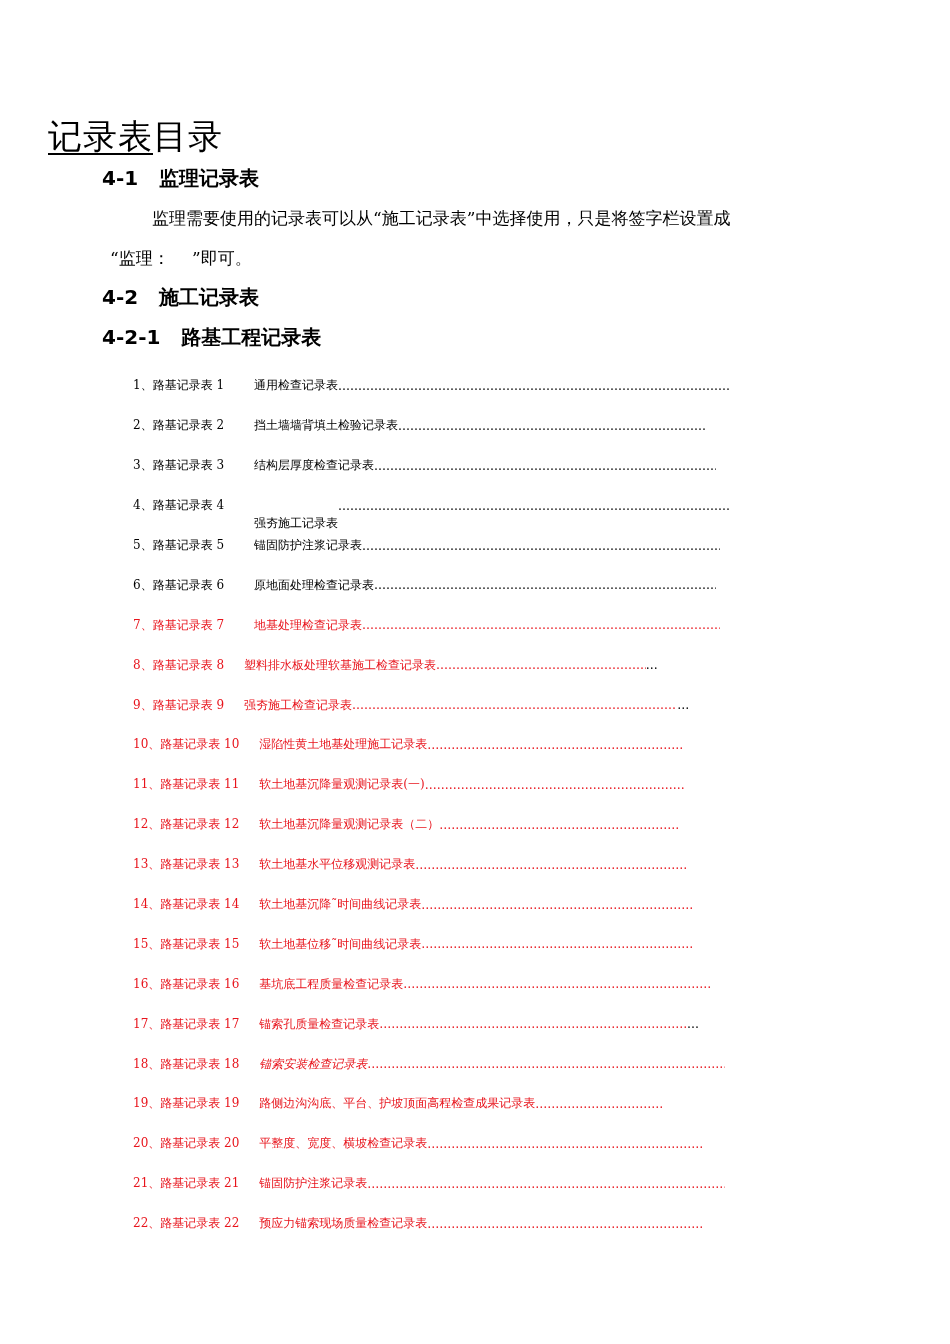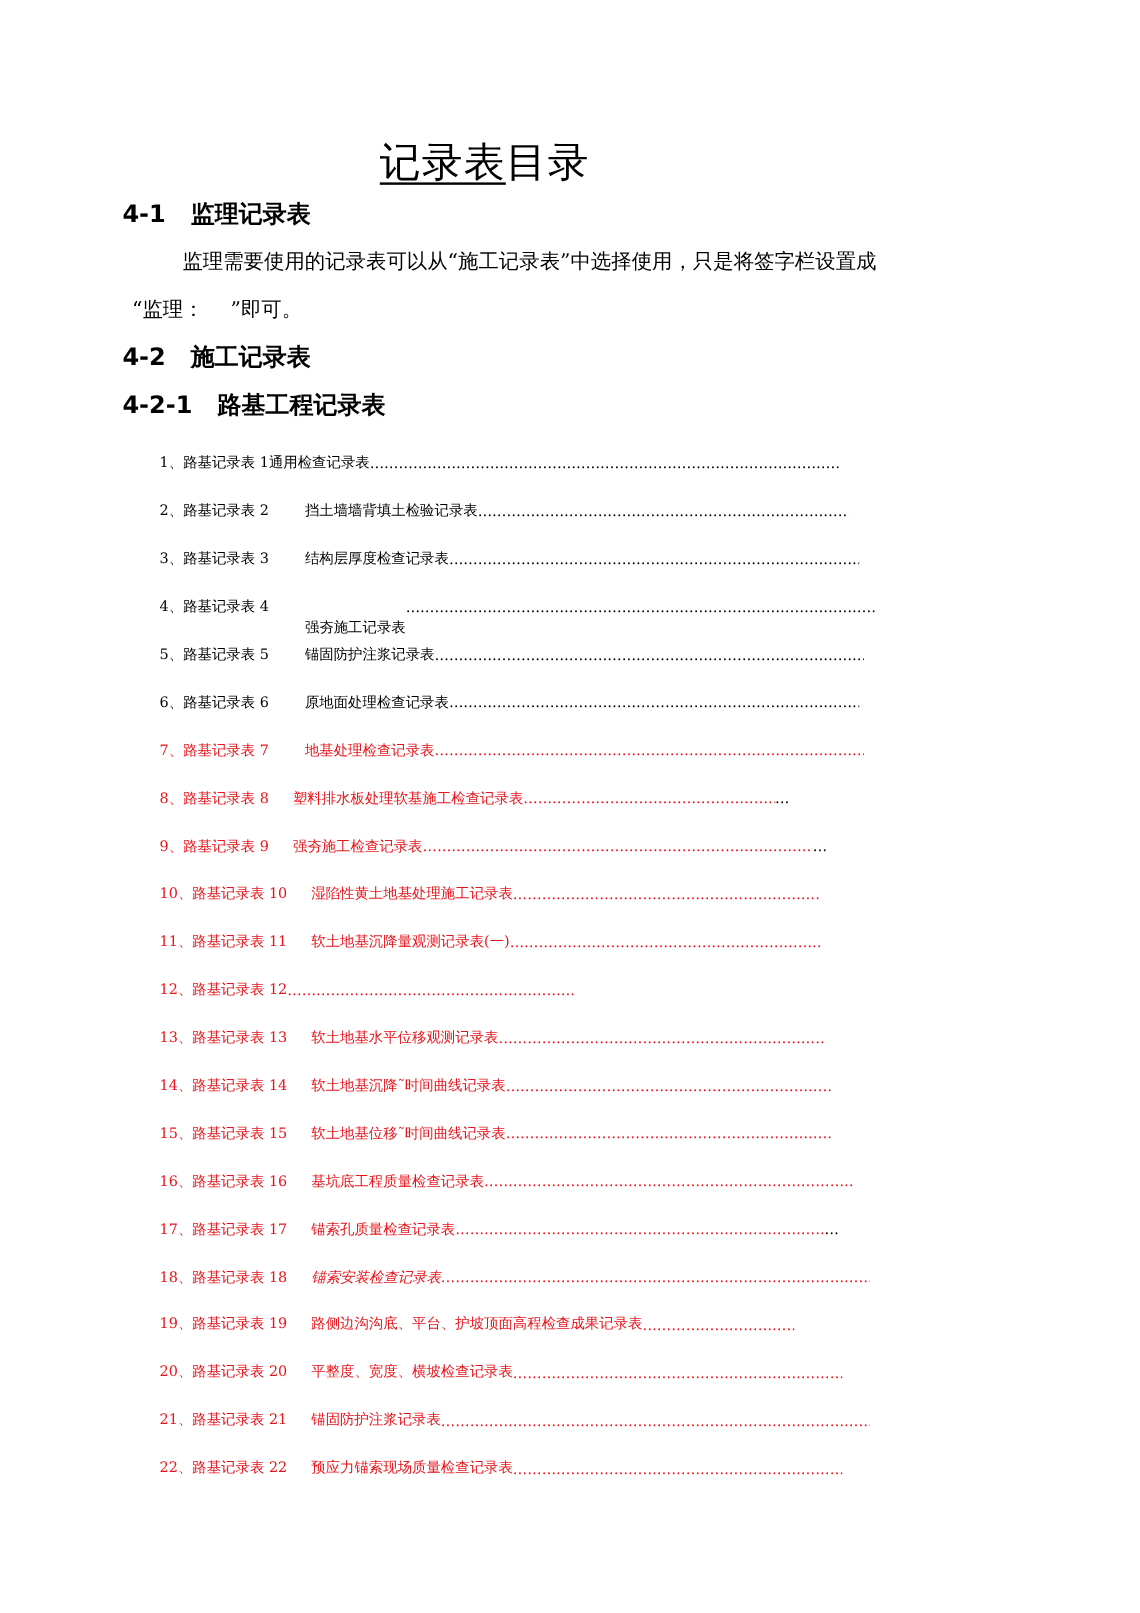--- a/index.html
+++ b/index.html
@@ -1,19 +1,19 @@
 <!DOCTYPE html>
 <html><head>
 <meta charset="utf-8">
 <style>
   html, body { margin: 0; padding: 0; background: #ffffff; }
   body { width: 950px; height: 1344px; position: relative; overflow: hidden;
          font-family: "DejaVu Serif", "Liberation Serif", serif; color: #000; }
-  .title { position: absolute; left: 0; width: 808px; top: 114px; text-align: center;
-           font-size: 34px; line-height: 44px; letter-spacing: 1px; }
+  .title { position: absolute; left: 0; width: 808px; top: 114px; 
+           font-size: 34px; line-height: 44px; letter-spacing: 1px; padding-left: 48px; }
   .title .ul { text-decoration: underline; text-underline-offset: 5px; text-decoration-thickness: 2px; }
   .h { position: absolute; left: 102px; font-family: "DejaVu Sans", "Liberation Sans", sans-serif;
        font-weight: bold; font-size: 20px; line-height: 26px; white-space: pre; }
   .para { position: absolute; left: 114px; width: 720px; font-size: 17px; line-height: 40px; }
   .para .indent { display: inline-block; width: 38px; }
   .toc { position: absolute; left: 133px; top: 366px; width: 690px; }
   .row { height: 39.9px; display: flex; align-items: center; font-size: 12px; white-space: nowrap; }
   .row .num { display: inline-block; }
   .row .name { display: inline-block; }
   .row .dots { display: inline-block; overflow: hidden; letter-spacing: 0px; }
@@ -30,21 +30,21 @@
 <div class="para" style="top:198px;"><span class="indent"></span><span>监理需要使用的记录表可以从“施工记录表”中选择使用，只是将签字栏设置成</span></div>
 <div class="para" style="top:238px; left:110px;"><span>“监理：　 ”即可。</span></div>
 
 <div class="h" style="top:284px;"><span>4-2</span>   <span>施工记录表</span></div>
 
 <div class="h" style="top:324px;"><span>4-2-1</span>   <span>路基工程记录表</span></div>
 
 <div class="toc" id="toc">
     <div class="row">
       <span class="num">1、路基记录表 1</span>
-      <span class="name" style=" text-align: right;">通用检查记录表</span>
+      <span class="name" style="margin-left: 30px; text-align: right;">通用检查记录表</span>
       <span class="dots" style="width: 391.25px;">……………………………………………………………………………………………………………………………………………………………………………………………………………………</span>
     </div>
     <div class="row">
       <span class="num">2、路基记录表 2</span>
       <span class="name" style="margin-left: 30px;">挡土墙墙背填土检验记录表</span>
       <span class="dots" style="width: 308.75px;">……………………………………………………………………………………………………………………………………………………………………………………………………………………</span>
     </div>
     <div class="row">
       <span class="num">3、路基记录表 3</span>
       <span class="name" style="margin-left: 30px;">结构层厚度检查记录表</span>
@@ -87,20 +87,21 @@
       <span class="name" style="margin-left: 20px;">湿陷性黄土地基处理施工记录表</span>
       <span class="dots" style="width: 255.75px;">……………………………………………………………………………………………………………………………………………………………………………………………………………………</span>
     </div>
     <div class="row red">
       <span class="num">11、路基记录表 11</span>
       <span class="name" style="margin-left: 20px;">软土地基沉降量观测记录表(一)</span>
       <span class="dots" style="width: 259.375px;">……………………………………………………………………………………………………………………………………………………………………………………………………………………</span>
     </div>
     <div class="row red">
       <span class="num">12、路基记录表 12</span>
+      <span class="name" style="margin-left: 20px;">软土地基沉降量观测记录表（二）</span>
       <span class="dots" style="width: 239.25px;">……………………………………………………………………………………………………………………………………………………………………………………………………………………</span>
     </div>
     <div class="row red">
       <span class="num">13、路基记录表 13</span>
       <span class="name" style="margin-left: 20px;">软土地基水平位移观测记录表</span>
       <span class="dots" style="width: 272.25px;">……………………………………………………………………………………………………………………………………………………………………………………………………………………</span>
     </div>
     <div class="row red">
       <span class="num">14、路基记录表 14</span>
       <span class="name" style="margin-left: 20px;">软土地基沉降˜时间曲线记录表</span>

